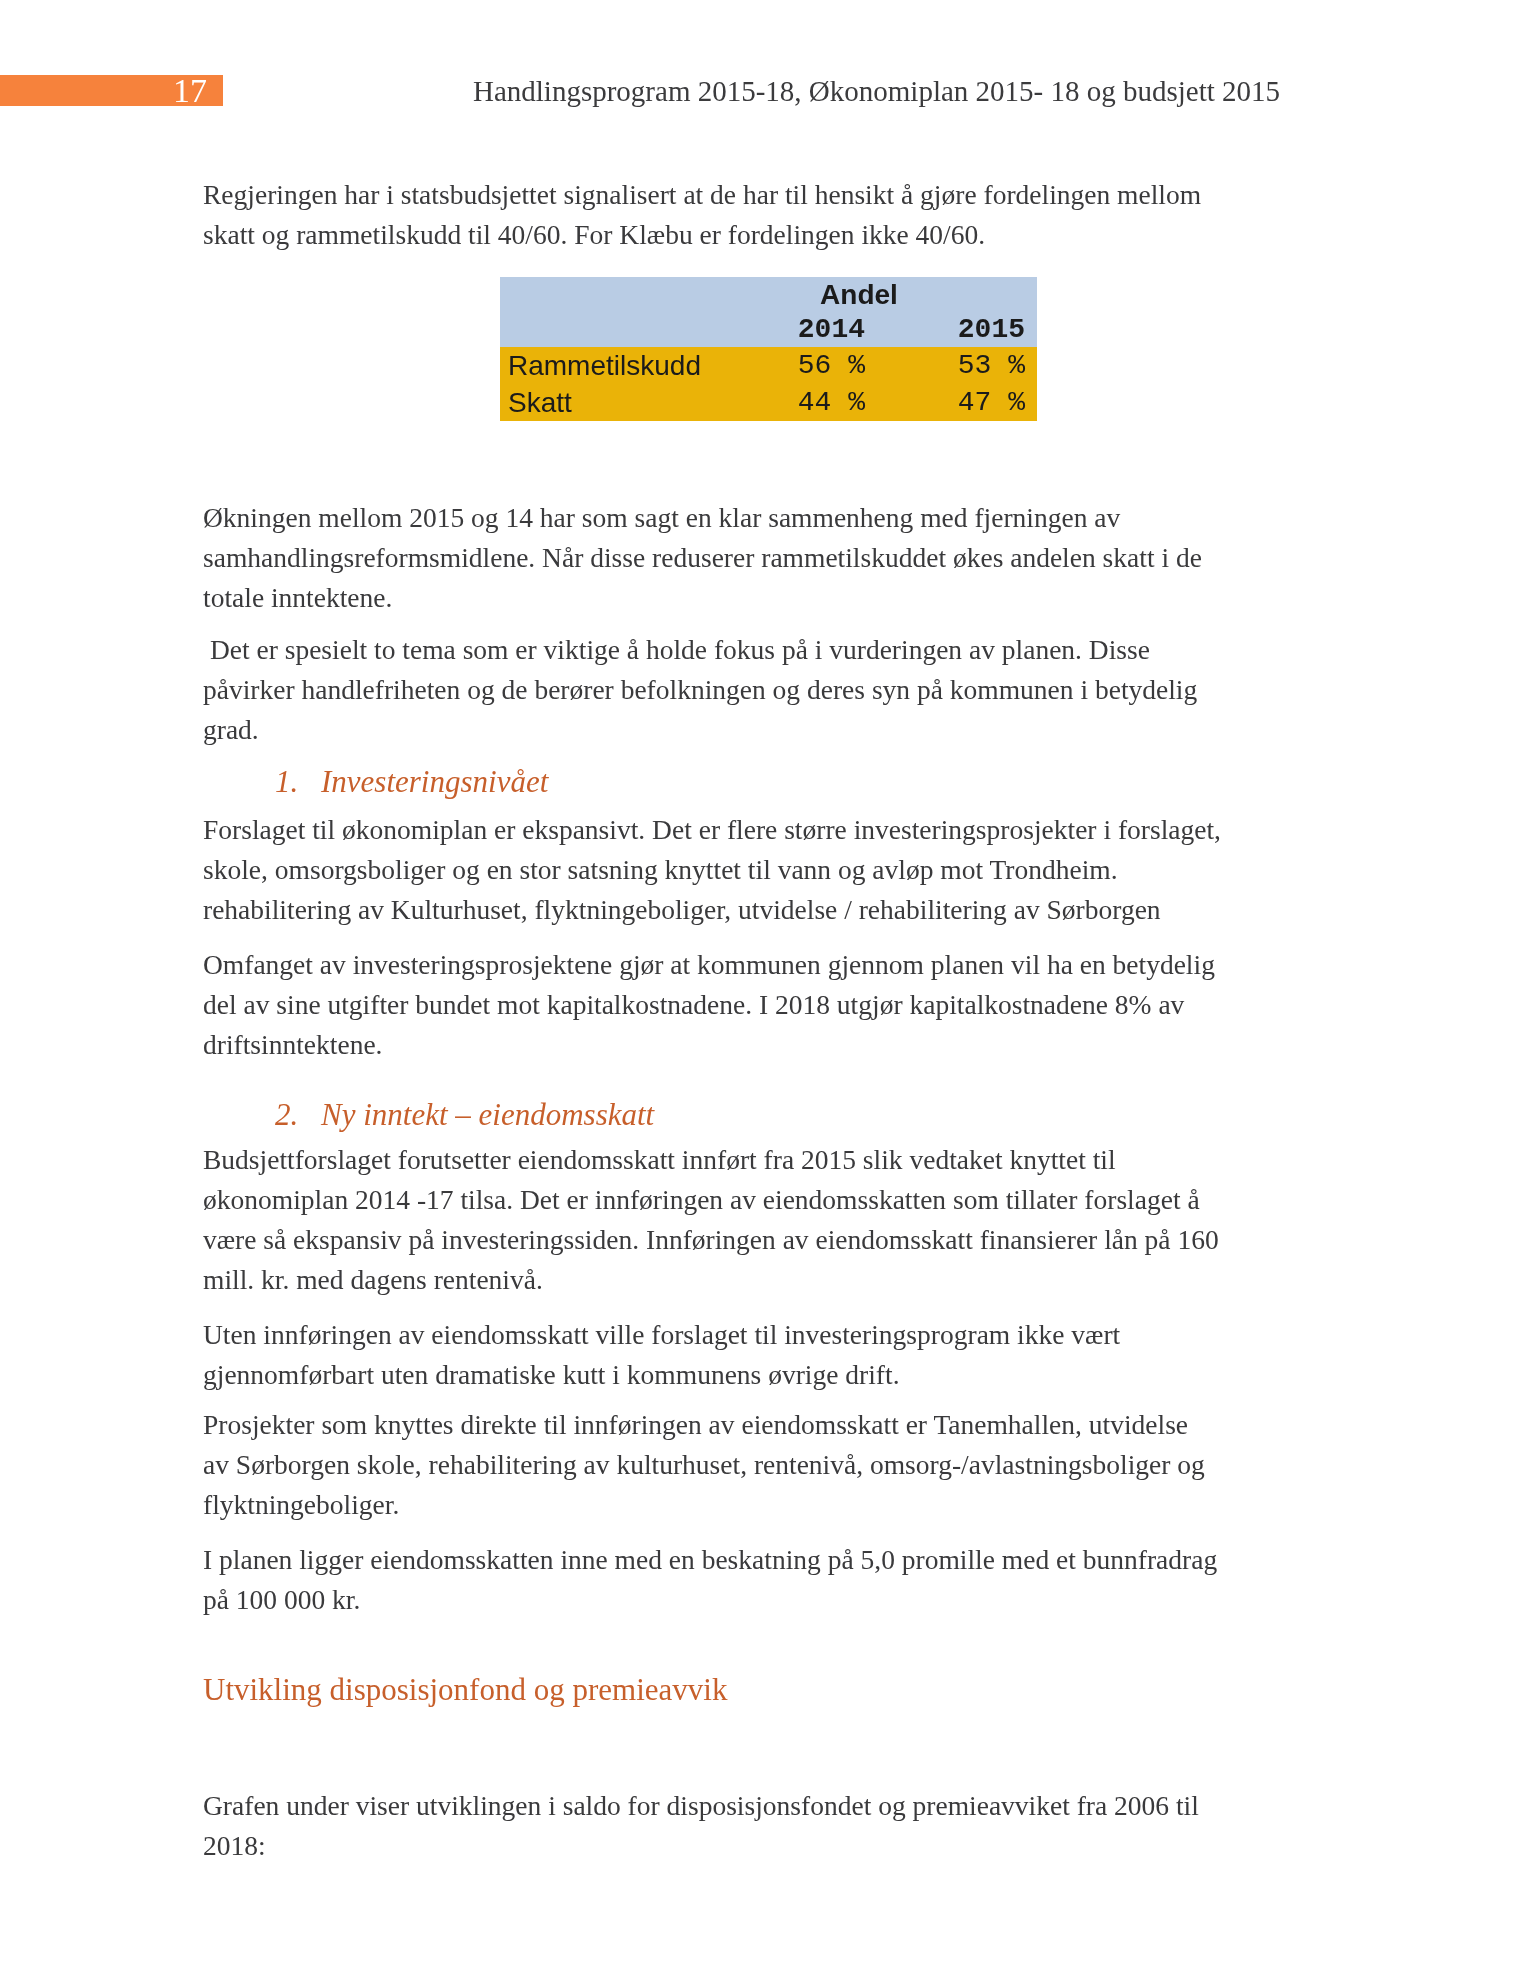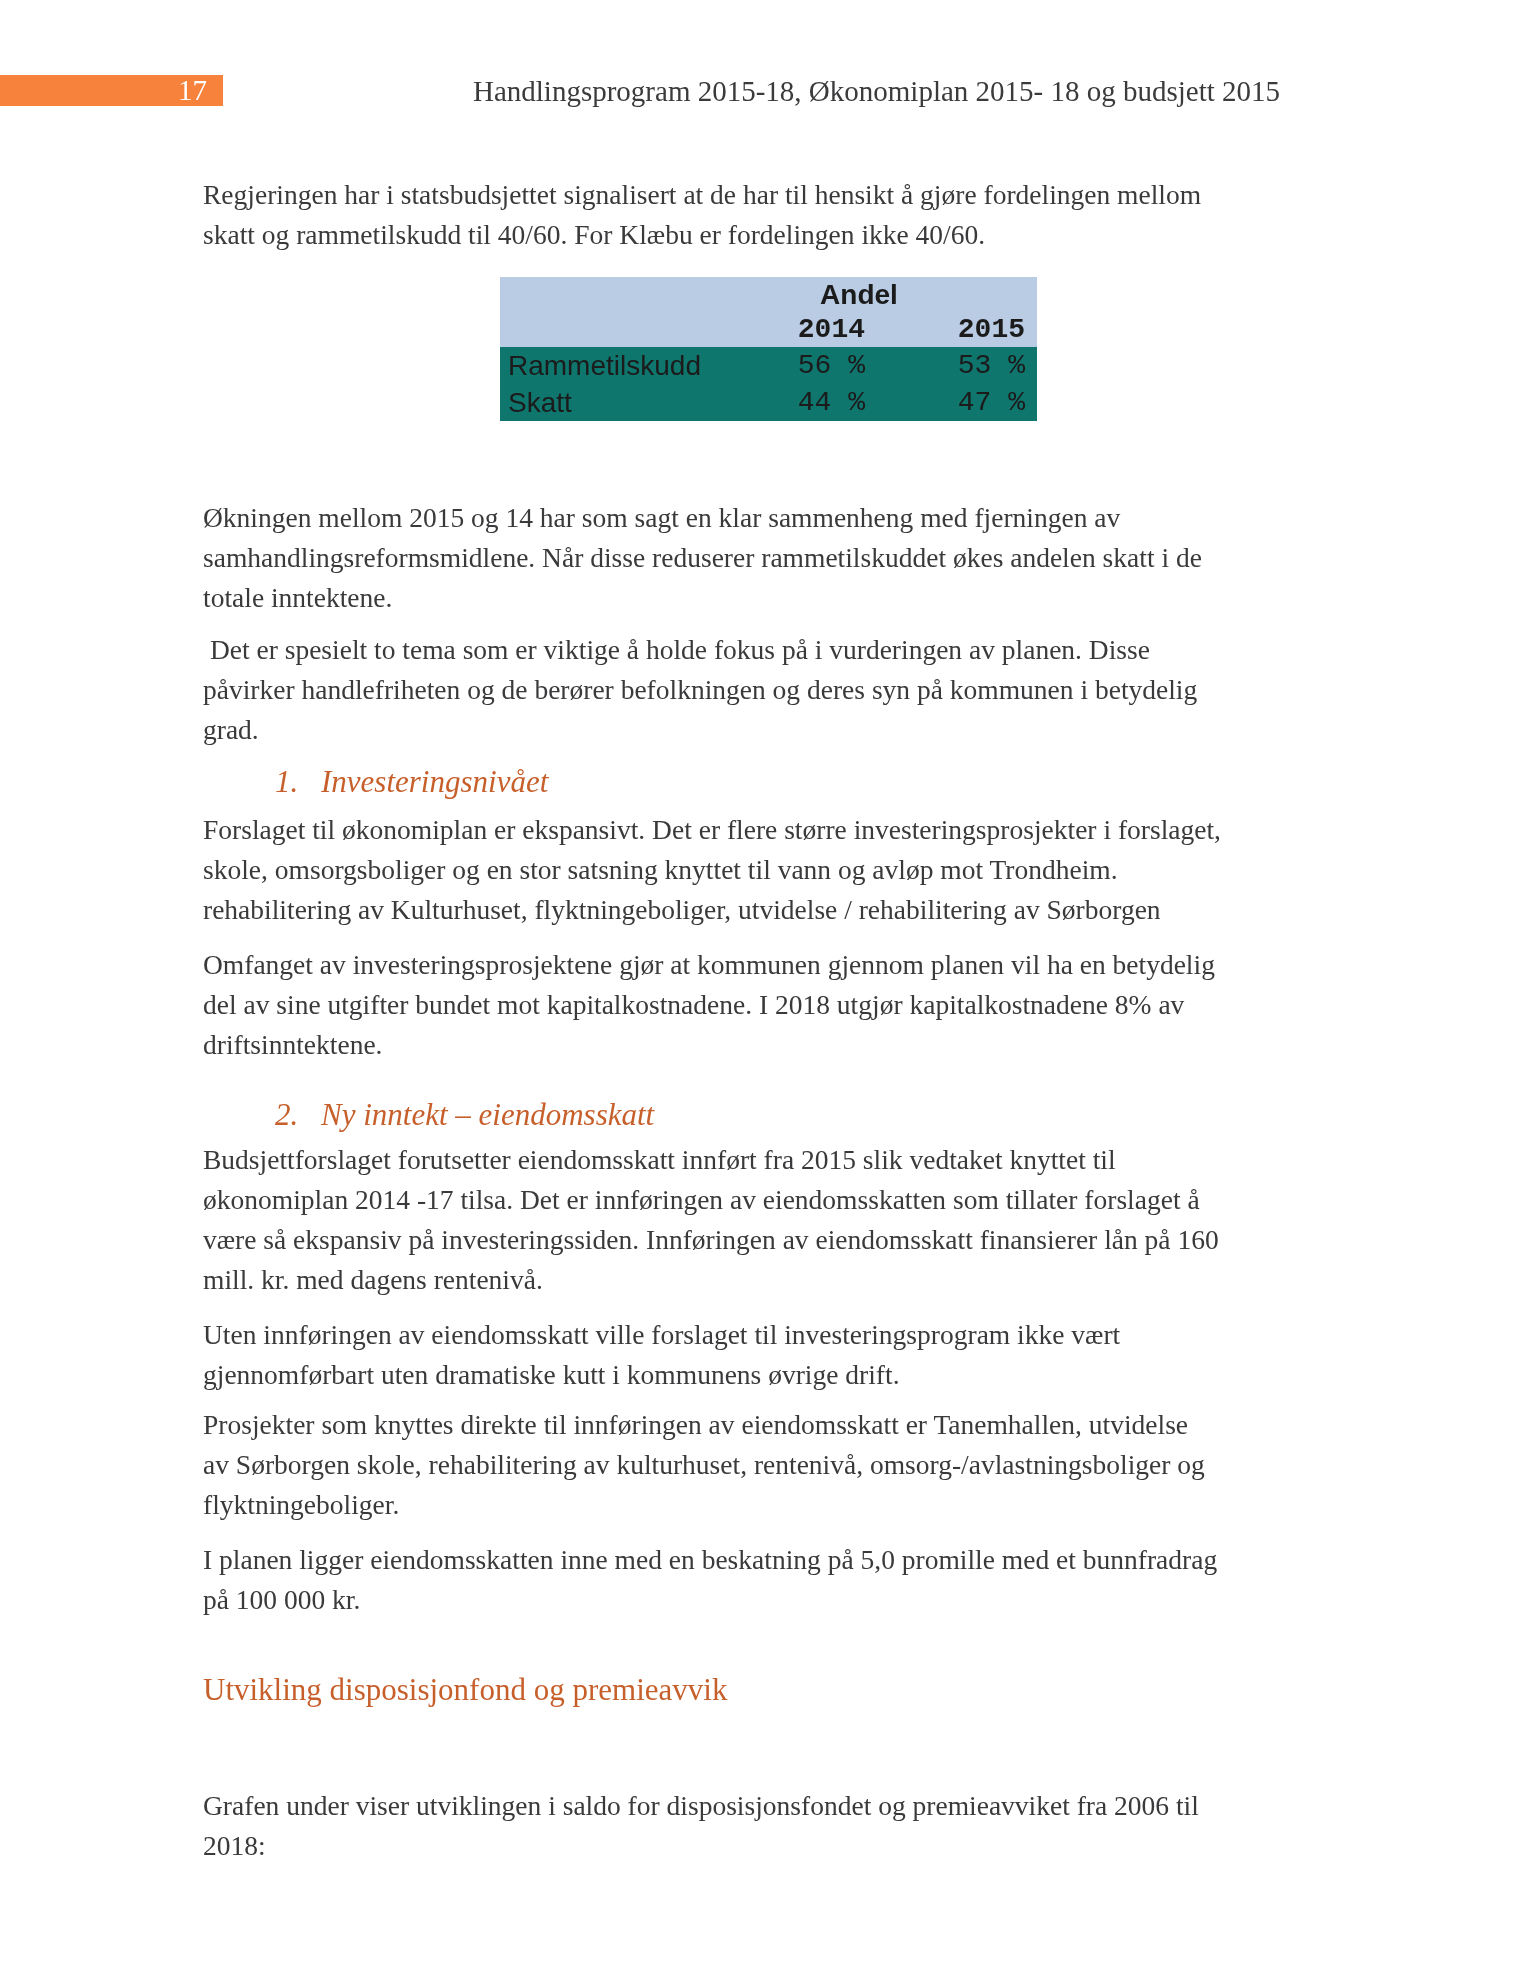--- a/index.html
+++ b/index.html
@@ -8,21 +8,21 @@
     width:1536px;height:1988px;
     background:#ffffff;
     overflow:hidden;
     font-family:"Liberation Serif","DejaVu Serif",serif;
   }
   
   .page-number-bar{
     position:absolute;left:0;top:75px;width:223px;height:31px;
     background:#f6823c;
     color:#ffffff;
-    font-size:29px;line-height:31px;
+    font-size:34px;line-height:31px;
     text-align:right;padding-right:16px;box-sizing:border-box;
     font-family:"Liberation Serif","DejaVu Serif",serif;
   }
   .header-title{
     position:absolute;left:473px;top:74px;
     font-size:29px;line-height:34px;color:#3b3b3d;
     white-space:nowrap;
   }
   
   .para{position:absolute;left:203px;color:#3a3a3c;font-size:27.5px;}
@@ -51,21 +51,21 @@
   .andel-table .cell{
     font-size:28px;
     box-sizing:border-box;
     display:flex;align-items:center;
   }
   .andel-table .hdr{background:#b9cce4;font-weight:bold;height:35px;}
   .andel-table .merged{grid-column:2 / span 2;justify-content:center;padding-right:64px;}
   .andel-table .val{justify-content:flex-end;font-family:Liberation Mono, monospace;}
   .andel-table .pad40{padding-right:40px;}
   .andel-table .pad12{padding-right:12px;}
-  .andel-table .body-row{height:37px;background:#0f766e;}
+  .andel-table .body-row{height:37px;background:#eab308;}
   .andel-table .label{padding-left:8px;justify-content:flex-start;}
 </style>
 </head>
 <body>
 
 <div class="page">
 
   <div class="page-number-bar">
     <span>17</span>
   </div>

